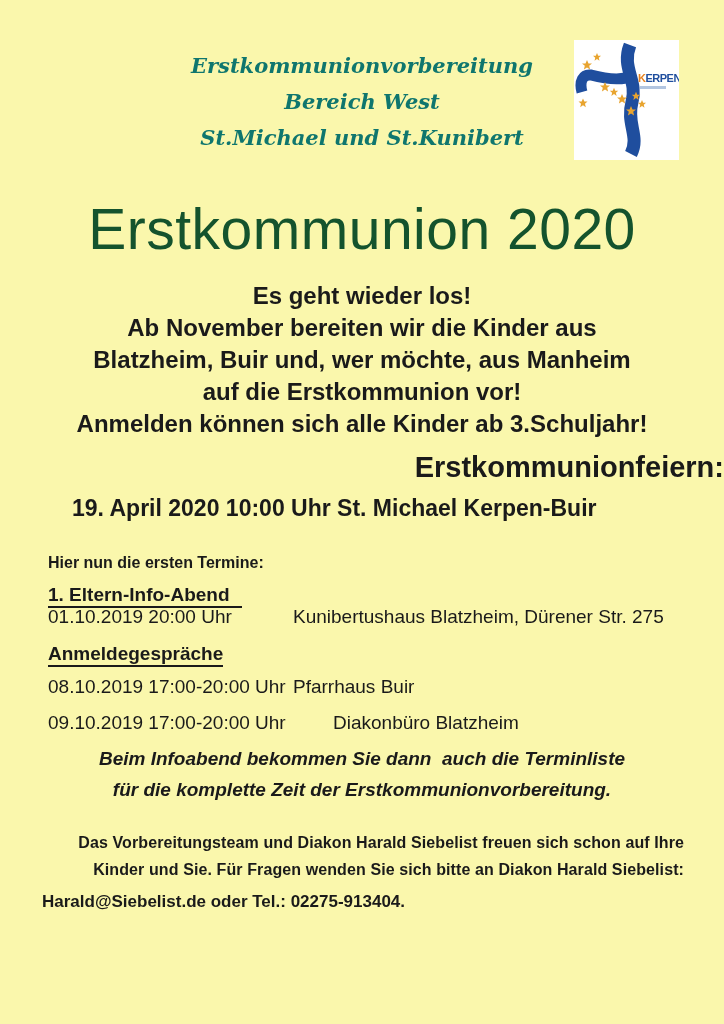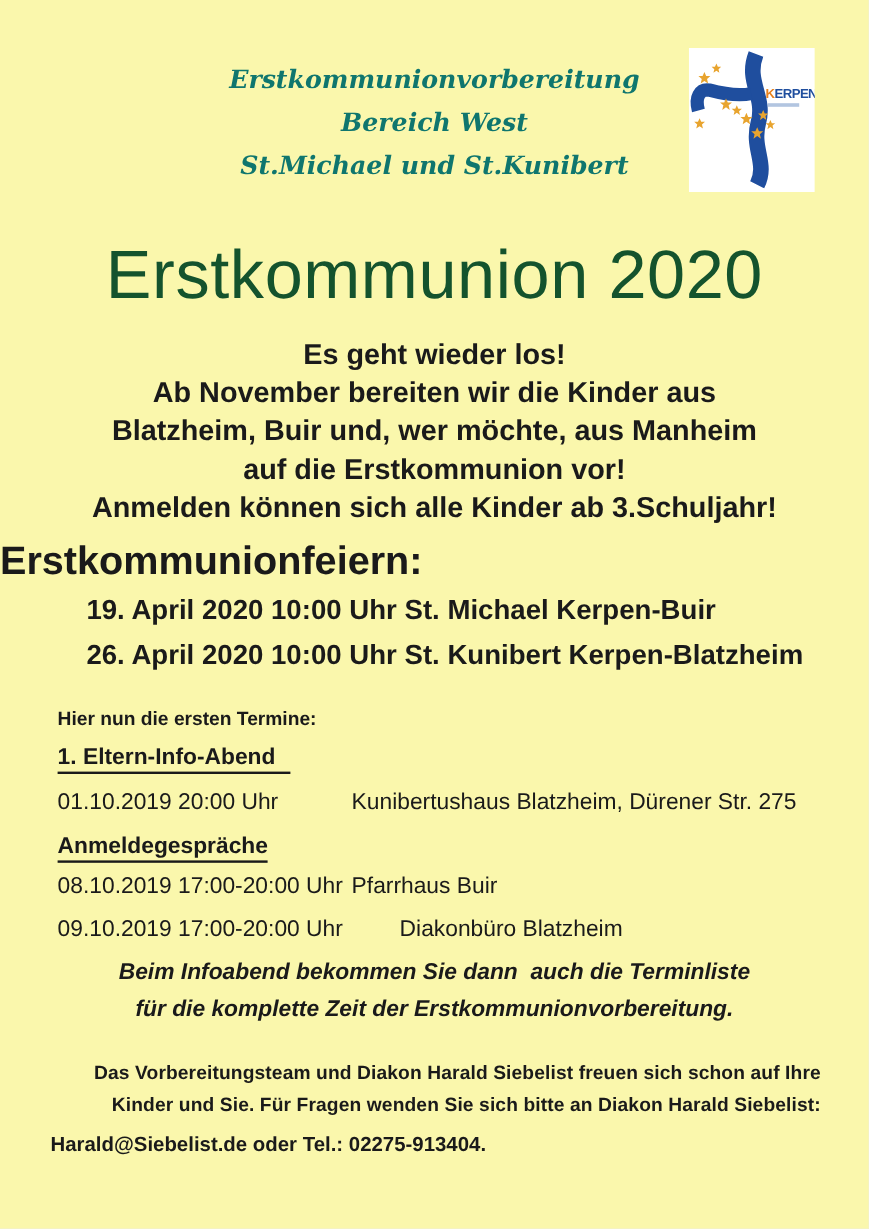--- a/index.html
+++ b/index.html
@@ -53,23 +53,23 @@
   .intro { margin-top: 22px; text-align: center; }
   .intro-line {
     font-weight: bold;
     font-size: 24px;
     line-height: 32px;
   }
 
   
   .feiern-heading {
     margin-top: 10px;
-    text-align: left;
-    font-weight: bold;
-    font-size: 33px;
+    text-align: right;
+    font-weight: bold;
+    font-size: 29px;
     line-height: 34px;
   }
   .events { margin-top: 6px; }
   .event-line {
     margin-left: 72px;
     font-weight: bold;
     font-size: 23px;
     line-height: 37px;
   }
 
@@ -91,21 +91,21 @@
   .underlined {
     border-bottom: 2px solid #1a1a1a;
     padding-bottom: 1px;
   }
   .underline-extend { padding-right: 12px; }
   .sched-row {
     display: flex;
     font-size: 19px;
     line-height: 22px;
   }
-  .sched-row.r1 { margin-top: 15px; }
+  .sched-row.r1 { }
   .sched-row.r2 { margin-top: 11px; }
   .sched-row.r3 { margin-top: 14px; gap: 40px; }
   .sched-time { width: 245px; flex: 0 0 245px; }
   .sched-place { flex: 1; }
 
   .note-italic {
     margin-top: 12px;
     margin-left: 48px;
     font-style: italic;
     font-size: 18px;
@@ -180,21 +180,20 @@
     <div class="intro-line">Es geht wieder los!</div>
     <div class="intro-line">Ab November bereiten wir die Kinder aus</div>
     <div class="intro-line">Blatzheim, Buir und, wer möchte, aus Manheim</div>
     <div class="intro-line">auf die Erstkommunion vor!</div>
     <div class="intro-line">Anmelden können sich alle Kinder ab 3.Schuljahr!</div>
   </div>
 
   <div class="feiern-heading">Erstkommunionfeiern:</div>
   <div class="events">
     <div class="event-line">19. April 2020 10:00 Uhr St. Michael Kerpen-Buir</div>
-    <div class="event-line">26. April 2020 10:00 Uhr St. Kunibert Kerpen-Blatzheim</div>
   </div>
 
   <div class="schedule">
     <div class="schedule-intro">Hier nun die ersten Termine:</div>
 
     <div class="section-heading first"><span class="underlined underline-extend">1. Eltern-Info-Abend</span></div>
     <div class="sched-row r1">
       <span class="sched-time">01.10.2019 20:00 Uhr</span>
       <span class="sched-place">Kunibertushaus Blatzheim, Dürener Str. 275</span>
     </div>

